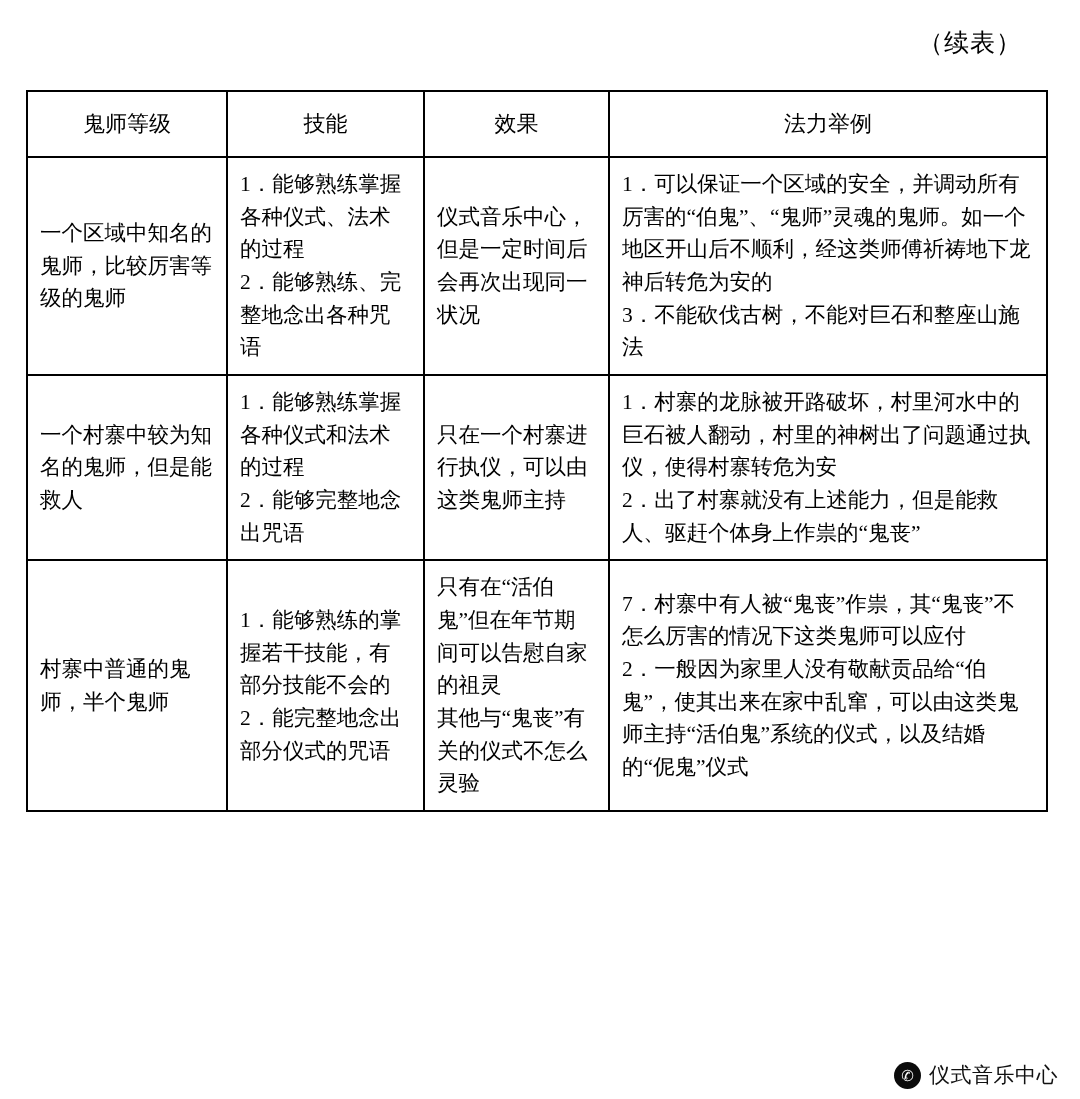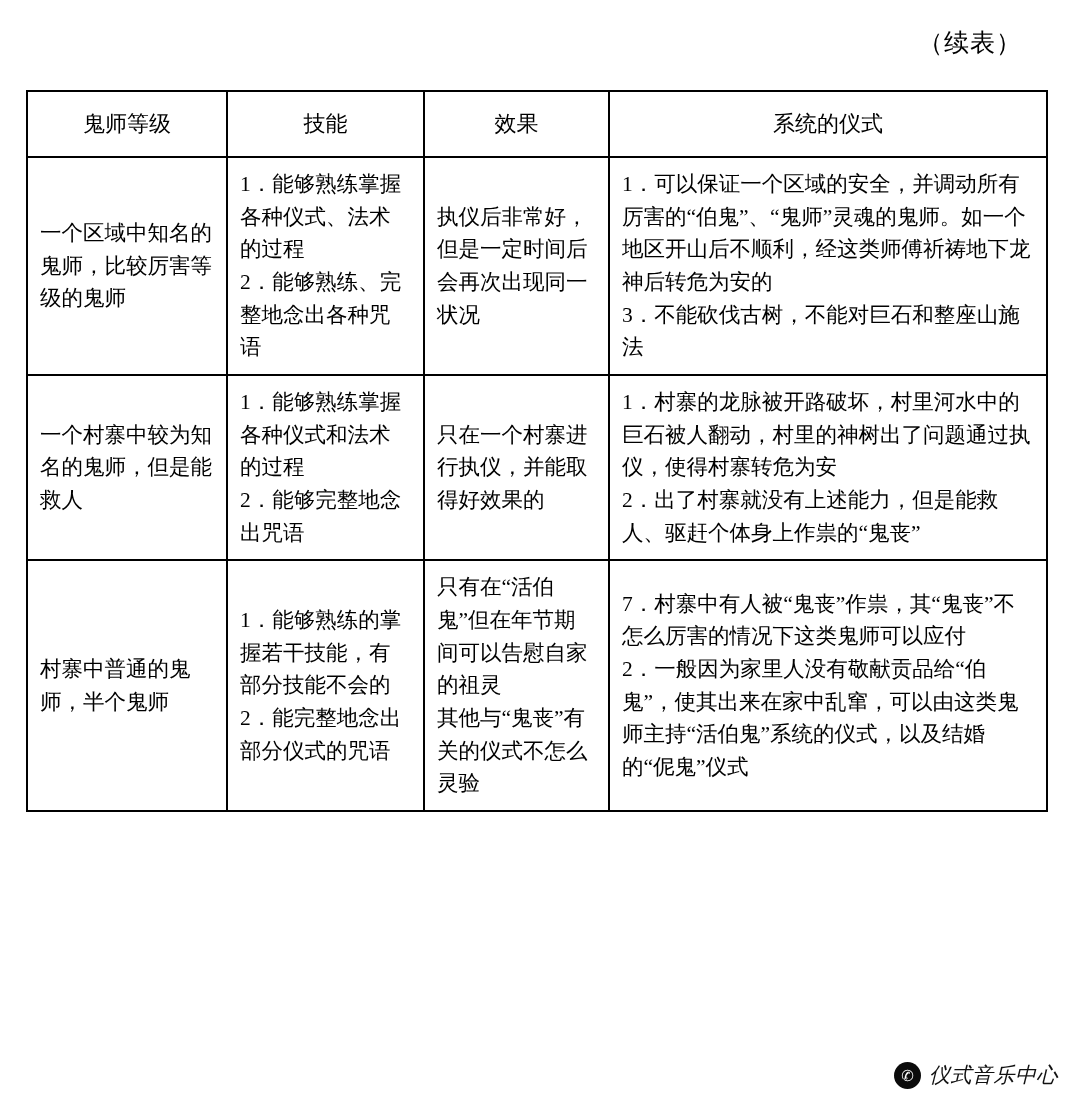--- a/index.html
+++ b/index.html
@@ -88,64 +88,64 @@
     height: 27px;
     border-radius: 50%;
     background: #0b0b0b;
     display: inline-flex;
     align-items: center;
     justify-content: center;
     color: #ffffff;
     font-size: 15px;
     line-height: 1;
   }
-  .wm-text { white-space: nowrap; letter-spacing: 0.5px; font-style: italic; }
+  .wm-text { white-space: nowrap; letter-spacing: 0.5px; }
 </style>
 </head>
 <body>
 
 <div class="page">
 
   <div class="continued-label">（续表）</div>
 
   <table class="doc-table">
     <colgroup>
       <col class="c0">
         <col class="c1">
         <col class="c2">
         <col class="c3">
     </colgroup>
     <thead>
       <tr>
         <th>鬼师等级</th>
         <th>技能</th>
         <th>效果</th>
-        <th>系统的仪式</th>
+        <th>法力举例</th>
       </tr>
     </thead>
     <tbody>
       <tr>
         <td class="cell-level">一个区域中知名的鬼师，比较厉害等级的鬼师</td>
         <td class="cell-skill">
             <span class="line">1．能够熟练掌握各种仪式、法术的过程</span>
             <span class="line">2．能够熟练、完整地念出各种咒语</span>
           </td>
-        <td class="cell-effect">执仪后非常好，但是一定时间后会再次出现同一状况</td>
+        <td class="cell-effect">仪式音乐中心，但是一定时间后会再次出现同一状况</td>
         <td class="cell-power">
             <span class="line">1．可以保证一个区域的安全，并调动所有厉害的“伯鬼”、“鬼师”灵魂的鬼师。如一个地区开山后不顺利，经这类师傅祈祷地下龙神后转危为安的</span>
             <span class="line">3．不能砍伐古树，不能对巨石和整座山施法</span>
           </td>
       </tr>
       <tr>
         <td class="cell-level">一个村寨中较为知名的鬼师，但是能救人</td>
         <td class="cell-skill">
             <span class="line">1．能够熟练掌握各种仪式和法术的过程</span>
             <span class="line">2．能够完整地念出咒语</span>
           </td>
-        <td class="cell-effect">只在一个村寨进行执仪，并能取得好效果的</td>
+        <td class="cell-effect">只在一个村寨进行执仪，可以由这类鬼师主持</td>
         <td class="cell-power">
             <span class="line">1．村寨的龙脉被开路破坏，村里河水中的巨石被人翻动，村里的神树出了问题通过执仪，使得村寨转危为安</span>
             <span class="line">2．出了村寨就没有上述能力，但是能救人、驱赶个体身上作祟的“鬼丧”</span>
           </td>
       </tr>
       <tr>
         <td class="cell-level">村寨中普通的鬼师，半个鬼师</td>
         <td class="cell-skill">
             <span class="line">1．能够熟练的掌握若干技能，有部分技能不会的</span>
             <span class="line">2．能完整地念出部分仪式的咒语</span>

